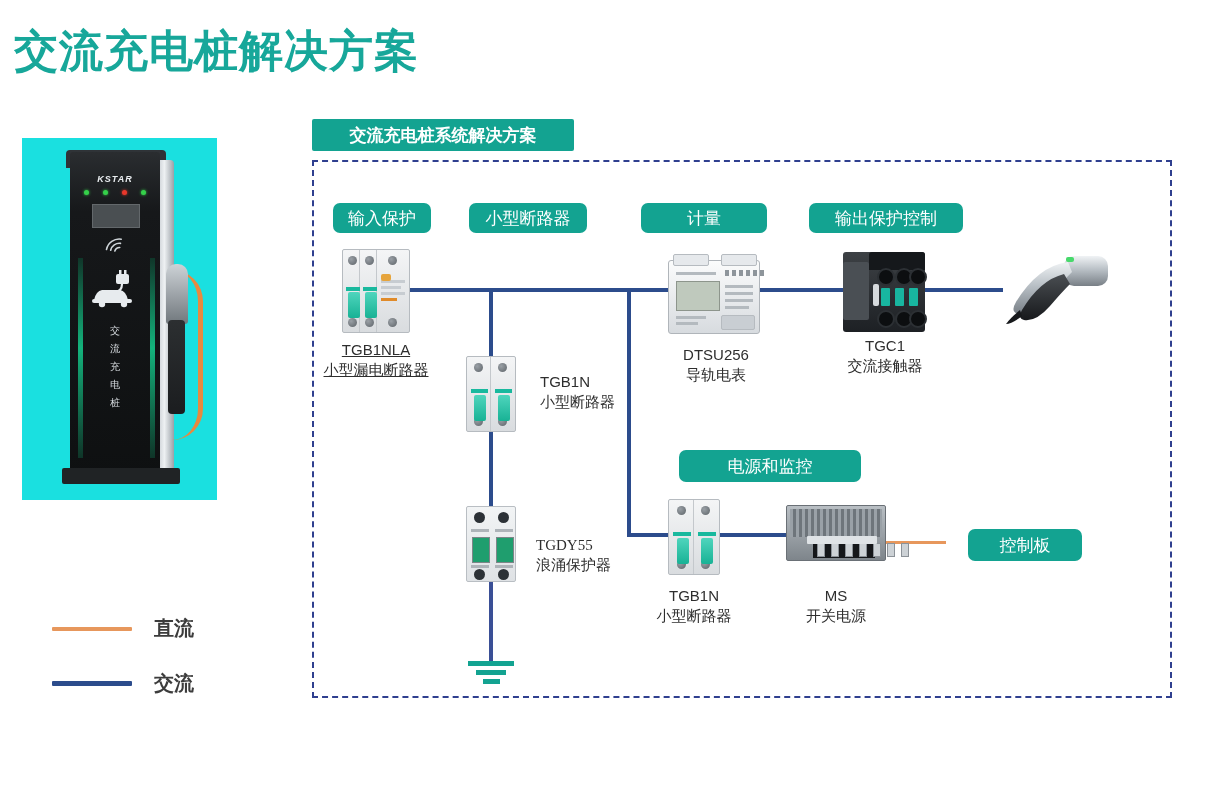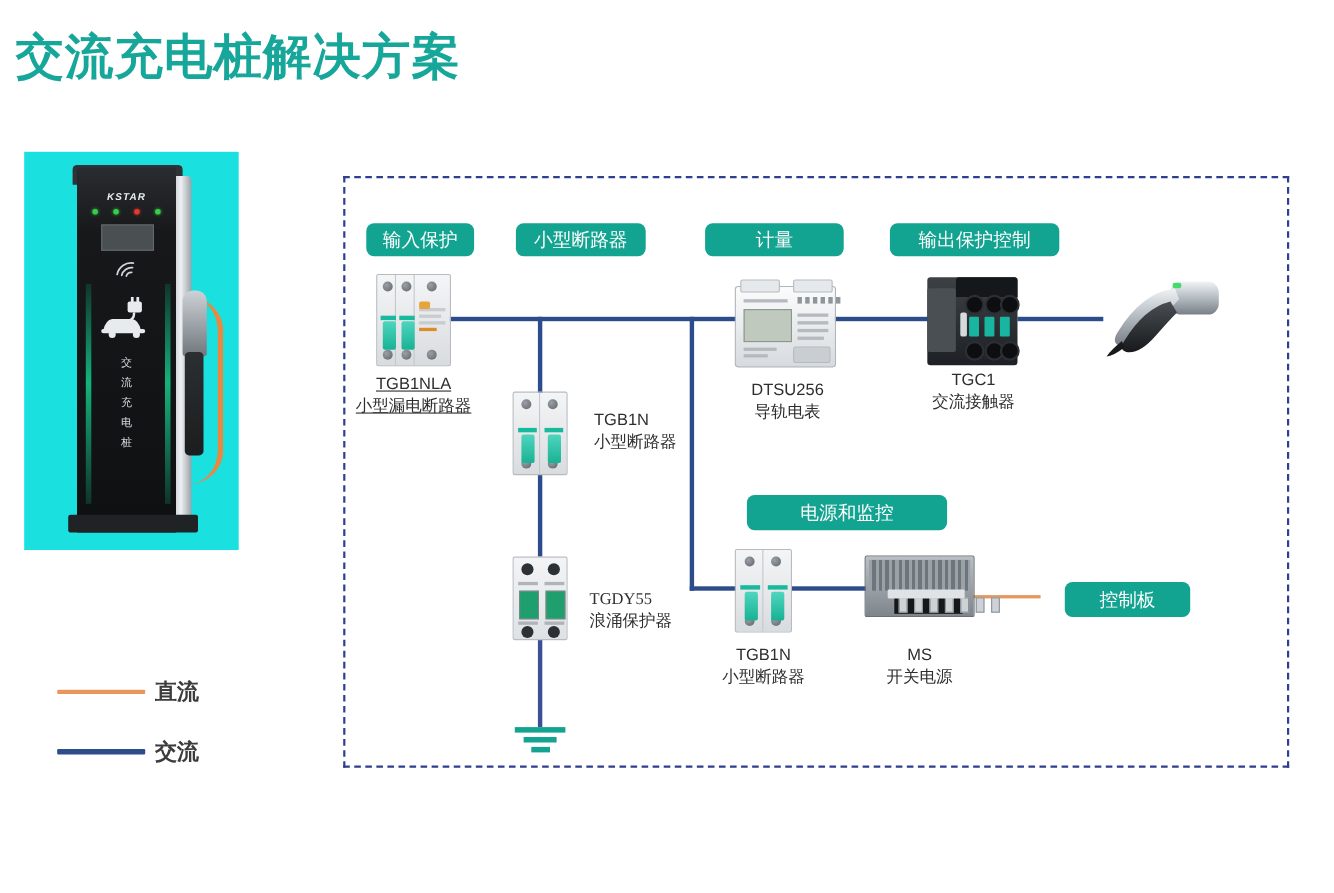--- a/index.html
+++ b/index.html
@@ -85,21 +85,21 @@
     position:absolute;left:144px;top:126px;width:22px;height:60px;
     background:linear-gradient(180deg,#cdd2d6,#70777c);
     border-radius:10px 10px 3px 3px;
   }
   .gun-neck{
     position:absolute;left:146px;top:182px;width:17px;height:94px;
     background:linear-gradient(180deg,#2c2f31,#1b1d1f);border-radius:4px;
   }
 
   
-  .legend-row{position:absolute;display:flex;align-items:center;gap:9px;text-align:right;}
+  .legend-row{position:absolute;display:flex;align-items:center;gap:22px;text-align:right;}
   .legend-line{width:80px;height:4px;border-radius:1px;}
   .legend-label{font-size:20px;font-weight:bold;color:#3c3c3c;}
 
   
   #diagram-panel{
     position:absolute;left:312px;top:160px;width:860px;height:538px;
     border:2px dashed #2f3f8f;box-sizing:border-box;background:transparent;
   }
 
   
@@ -250,20 +250,21 @@
 
   <div class="legend-row" style="left:52px;top:615px;">
     <span class="legend-line" style="background:#e7975c;"></span>
     <span class="legend-label">直流</span>
   </div>
   <div class="legend-row" style="left:52px;top:670px;">
     <span class="legend-line" style="background:#2c4c8c;height:5px;"></span>
     <span class="legend-label">交流</span>
   </div>
 
+  <div class="pill square" style="left:312px;top:119px;width:262px;height:32px;font-size:17px;">交流充电桩系统解决方案</div>
 
   <div id="diagram-panel"></div>
 
   <div class="pill thin" style="left:333px;top:203px;width:98px;height:30px;">输入保护</div>
   <div class="pill thin" style="left:469px;top:203px;width:118px;height:30px;">小型断路器</div>
   <div class="pill thin" style="left:641px;top:203px;width:126px;height:30px;">计量</div>
   <div class="pill thin" style="left:809px;top:203px;width:154px;height:30px;">输出保护控制</div>
   <div class="pill thin" style="left:679px;top:450px;width:182px;height:32px;">电源和监控</div>
   <div class="pill thin" style="left:968px;top:529px;width:114px;height:32px;">控制板</div>
 

